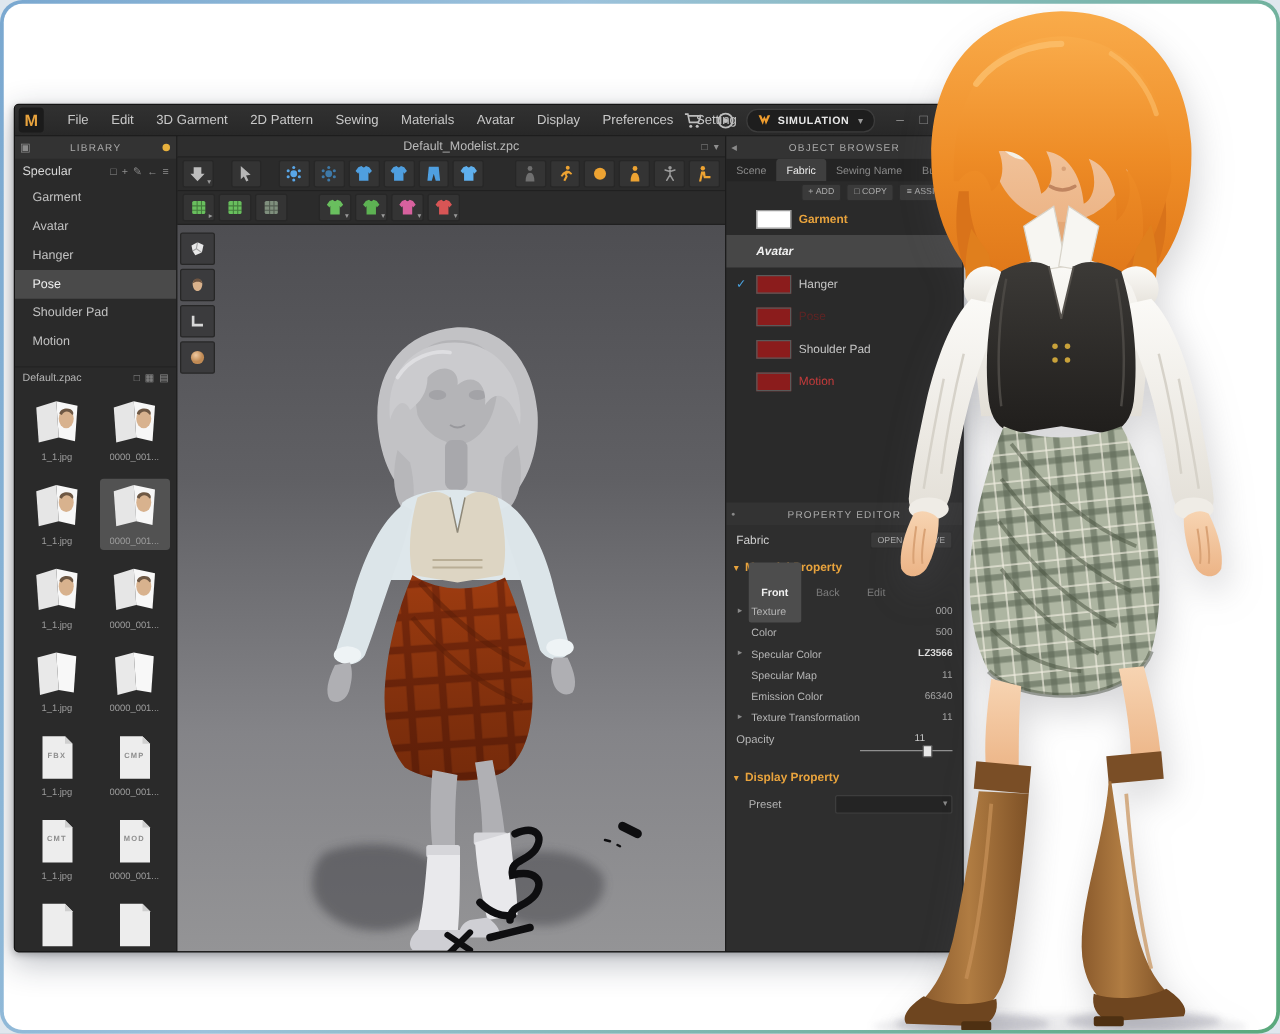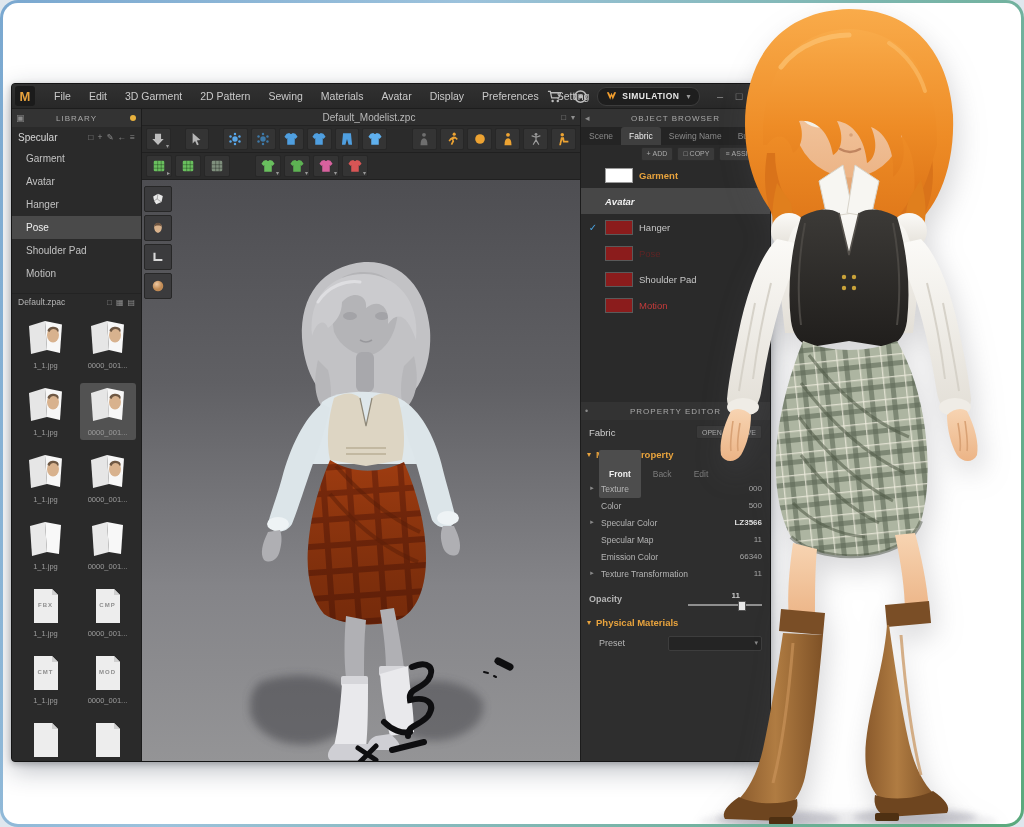--- a/index.html
+++ b/index.html
@@ -90,21 +90,21 @@
   .sectionrow .tri{color:#e8a33d;font-size:8px;}
   .sectionrow .stitle{color:#e8a33d;font-size:9.5px;font-weight:bold;}
   .maptabs{height:20px;display:flex;align-items:center;gap:2px;padding-left:18px;flex:0 0 auto;}
   .maptab{padding:19px 10px;font-size:8.5px;color:#7c7c7c;border-radius:2px;}
   .maptab.active{background:#4d4d4d;color:#f0f0f0;font-weight:bold;}
   .proprow{height:17px;display:flex;padding:0 8px 0 6px;gap:4px;flex:0 0 auto;}
   .proprow .exp{width:10px;color:#8a8a8a;font-size:7px;text-align:center;}
   .proprow .plabel{flex:1;font-size:8.5px;color:#b5b5b5;}
   .proprow .pvalue{font-size:8px;color:#a5a5a5;}
   .proprow .pvalue.hl{color:#dddddd;font-weight:bold;}
-  .opacityrow{height:26px;display:flex;align-items:center;padding:0 8px;gap:2px;flex:0 0 auto;font-weight:bold;}
+  .opacityrow{height:26px;display:flex;padding:0 8px;gap:2px;flex:0 0 auto;}
   .opacityrow .plabel{flex:1;font-size:9px;color:#b5b5b5;}
   .opctl{display:flex;flex-direction:column;align-items:flex-end;gap:2px;width:78px;}
   .opval{font-size:8px;color:#c9c9c9;margin-right:22px;}
   .slider{position:relative;width:74px;height:6px;}
   .slider .track{position:absolute;left:0;right:0;top:2.5px;height:1.5px;background:#8f8f8f;}
   .slider .knob{position:absolute;left:68%;top:-1px;width:6px;height:8px;background:#e8e8e8;border:1px solid #555;border-radius:1px;}
   .presetrow{height:22px;display:flex;align-items:center;padding:0 8px 0 18px;gap:8px;flex:0 0 auto;}
   .presetrow .plabel{font-size:9px;color:#b5b5b5;flex:1;}
   .presetDrop{width:92px;height:13px;background:#242424;border:1px solid #3d3d3d;border-radius:2px;display:flex;align-items:center;justify-content:flex-end;}
   .presetDrop .car{color:#8a8a8a;font-size:7px;margin-right:3px;}
@@ -718,21 +718,21 @@
                 <span class="opctl">
                   <span class="opval">11</span>
                   <span class="slider">
                       <span class="track"></span>
                       <span class="knob"></span>
                     </span>
                 </span>
               </div>
               <div class="perow sectionrow">
                 <span class="tri">▾</span>
-                <span class="stitle">Physical Materials</span>
+                <span class="stitle">Display Property</span>
               </div>
               <div class="presetrow">
                 <span class="plabel">Preset</span>
                 <span class="presetDrop">
                     <span class="car">▾</span>
                   </span>
               </div>
             </div>
           </div>
         </div>

